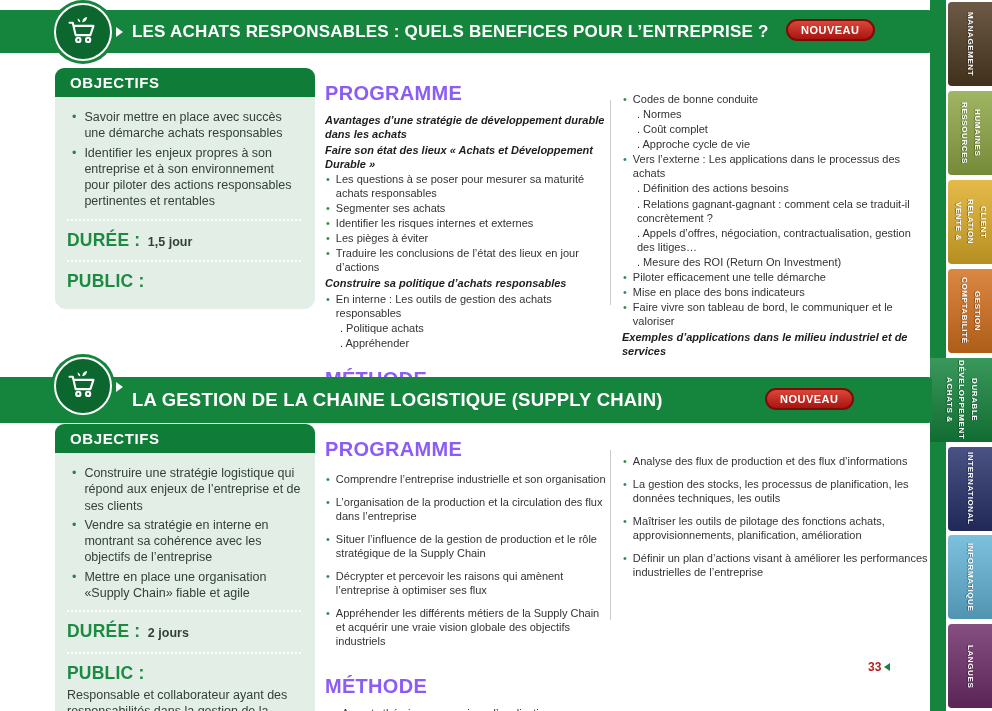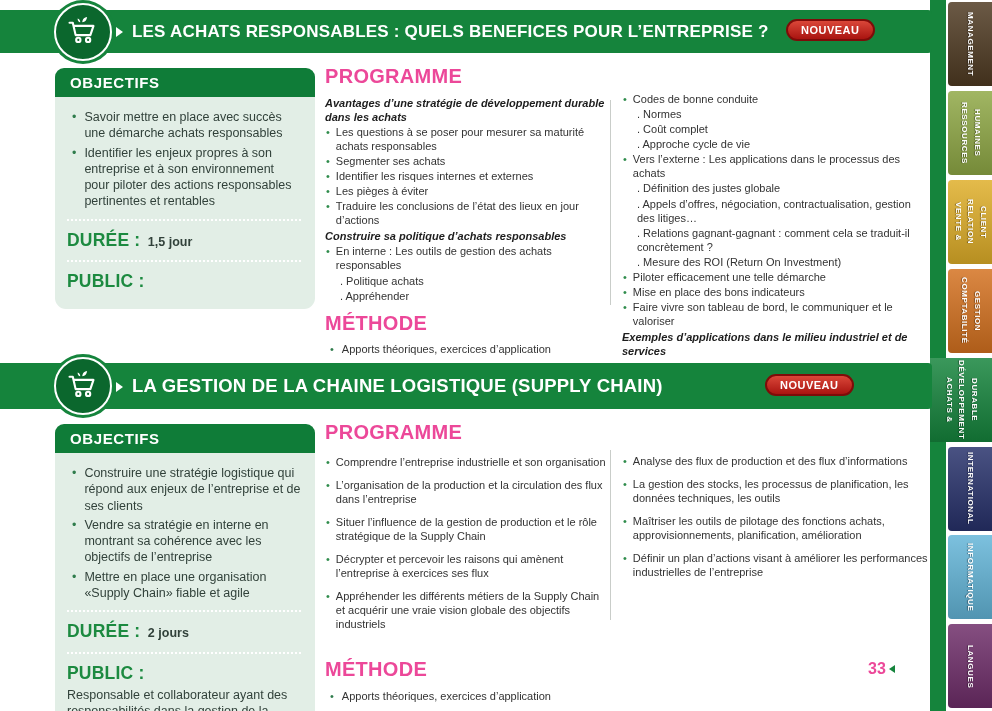--- a/index.html
+++ b/index.html
@@ -39,33 +39,33 @@
          color:#31413a; font-size:12.5px; line-height:1.3; min-height:196px; }
   .obj-item { display:flex; margin-bottom:3px; }
   .obj-item .dot { color:#2f7c4c; margin:0 8px 0 5px; }
   .dotline { border-top:2px dotted #ffffff; margin:9px 0 8px; }
   .h-green { color:#1c8a40; font-weight:bold; font-size:17.5px; letter-spacing:.2px; }
   .duree-row .val { color:#31413a; font-weight:bold; font-size:12.5px; margin-left:4px; }
   .public-text { margin-top:2px; }
 
   
   .col { position:absolute; font-size:11px; color:#333; line-height:1.28; }
-  .col-title { color:#ec4899; font-weight:bold; font-size:20px; letter-spacing:.3px; margin-bottom:6px; }
+  .col-title { color:#8b5cf6; font-weight:bold; font-size:20px; letter-spacing:.3px; margin-bottom:6px;margin-top:17px; }
   .pitem { margin-bottom:1px; }
   .phead { font-weight:bold; font-style:italic; color:#1d1d1d; margin-top:2px; }
   .pbullet { display:flex; }
   .pbullet .dot { color:#2f8c4c; margin:0 6px 0 1px; }
   .pbullet.spaced { margin-top:9px; }
   .psub { padding-left:15px; }
   .methode-block { margin-top:8px; }
   .methode-block.push { margin-top:26px; }
   .vdivider { position:absolute; width:1px; background:#c9cdc9; }
 
-  .pageno { position:absolute; left:868px; top:660px; font-size:16px; font-weight:bold;
-         color:#ec4899; display:flex; align-items:center;justify-content:flex-end; }
+  .pageno { position:absolute; left:868px; top:660px; font-size:12px; font-weight:bold;
+         color:#b91c1c; display:flex; align-items:center;justify-content:flex-end; }
   .pageno .tri { width:0; height:0; border-top:4px solid transparent; border-bottom:4px solid transparent;
          border-right:6px solid #15843c; margin-left:3px; }
 </style>
 </head>
 <body>
 
 <div class="page">
 
   <div class="spine"></div>
   <div class="tabs">
@@ -136,20 +136,21 @@
       </div>
       <div class="dotline"></div>
       <div class="h-green">PUBLIC :</div>
     </div>
   </div>
 
   <div class="col" style="left:325px;top:64px;width:283px;">
     <div class="col-title">PROGRAMME</div>
     <div>
         <div class="pitem phead">Avantages d’une stratégie de développement durable dans les achats</div>
+        <div class="pitem phead">Faire son état des lieux « Achats et Développement Durable »</div>
         <div class="pitem pbullet">
           <span class="dot">•</span>
           <span>Les questions à se poser pour mesurer sa maturité achats responsables</span>
         </div>
         <div class="pitem pbullet">
           <span class="dot">•</span>
           <span>Segmenter ses achats</span>
         </div>
         <div class="pitem pbullet">
           <span class="dot">•</span>
@@ -188,41 +189,41 @@
           <span class="dot">•</span>
           <span>Codes de bonne conduite</span>
         </div>
         <div class="pitem psub">. Normes</div>
         <div class="pitem psub">. Coût complet</div>
         <div class="pitem psub">. Approche cycle de vie</div>
         <div class="pitem pbullet">
           <span class="dot">•</span>
           <span>Vers l’externe : Les applications dans le processus des achats</span>
         </div>
-        <div class="pitem psub">. Définition des justes globale</div>
+        <div class="pitem psub">. Définition des actions besoins</div>
+        <div class="pitem psub">. Relations gagnant-gagnant : comment cela se traduit-il concrètement ?</div>
         <div class="pitem psub">. Appels d’offres, négociation, contractualisation, gestion des litiges…</div>
-        <div class="pitem psub">. Relations gagnant-gagnant : comment cela se traduit-il concrètement ?</div>
         <div class="pitem psub">. Mesure des ROI (Return On Investment)</div>
         <div class="pitem pbullet">
           <span class="dot">•</span>
           <span>Piloter efficacement une telle démarche</span>
         </div>
         <div class="pitem pbullet">
           <span class="dot">•</span>
           <span>Mise en place des bons indicateurs</span>
         </div>
         <div class="pitem pbullet">
           <span class="dot">•</span>
           <span>Faire vivre son tableau de bord, le communiquer et le valoriser</span>
         </div>
         <div class="pitem phead">Exemples d’applications dans le milieu industriel et de services</div>
       </div>
   </div>
 
-  <div class="banner" style="top:363px;height:46px;">
+  <div class="banner" style="top:377px;height:46px;">
     <div class="banner-title" style="font-size:18.5px;">LA GESTION DE LA CHAINE LOGISTIQUE (SUPPLY CHAIN)</div>
     <span class="badge" style="left:765px;top:11px;">NOUVEAU</span>
   </div>
   <div class="icon-circle" style="top:357px;">
     <svg width="34" height="34" viewBox="0 0 24 24" fill="none" stroke="#ffffff" stroke-width="1.5" stroke-linecap="round" stroke-linejoin="round">
       <path d="M2.5 5.5h2.3l2 8.7h10.4l2.2-6.5H5.6"></path>
       <circle cx="8.7" cy="17.6" r="1.5"></circle>
       <circle cx="15.6" cy="17.6" r="1.5"></circle>
       <path d="M11.5 5.2c0-2.4 1.6-3.6 3.4-3.8-.2 2.2-1.4 3.6-3.4 3.8z" fill="#ffffff" stroke="none"></path>
       <path d="M10 5.2c.2-1.4-.6-2.4-1.8-2.8 0 1.5.6 2.4 1.8 2.8z" fill="#ffffff" stroke="none"></path>
@@ -268,21 +269,21 @@
         <div class="pitem pbullet spaced">
           <span class="dot">•</span>
           <span>L’organisation de la production et la circulation des flux dans l’entreprise</span>
         </div>
         <div class="pitem pbullet spaced">
           <span class="dot">•</span>
           <span>Situer l’influence de la gestion de production et le rôle stratégique de la Supply Chain</span>
         </div>
         <div class="pitem pbullet spaced">
           <span class="dot">•</span>
-          <span>Décrypter et percevoir les raisons qui amènent l’entreprise à exercices ses flux</span>
+          <span>Décrypter et percevoir les raisons qui amènent l’entreprise à optimiser ses flux</span>
         </div>
         <div class="pitem pbullet spaced">
           <span class="dot">•</span>
           <span>Appréhender les différents métiers de la Supply Chain et acquérir une vraie vision globale des objectifs industriels</span>
         </div>
       </div>
     <div class="methode-block push">
       <div class="col-title">MÉTHODE</div>
       <div>
           <div class="obj-item">

